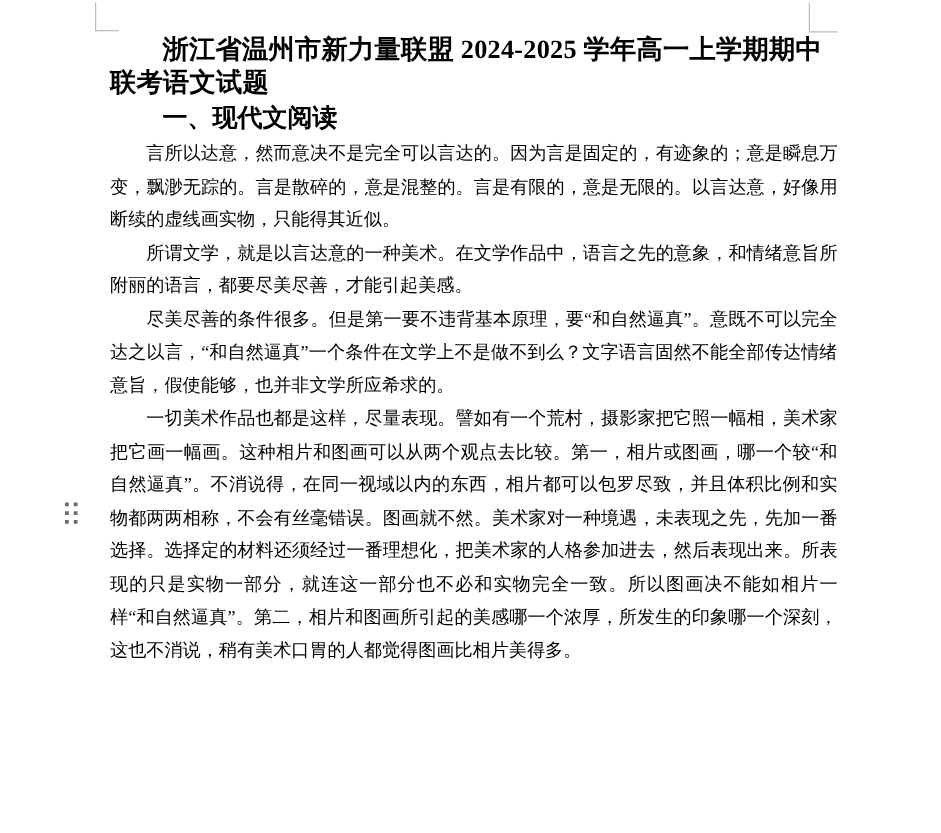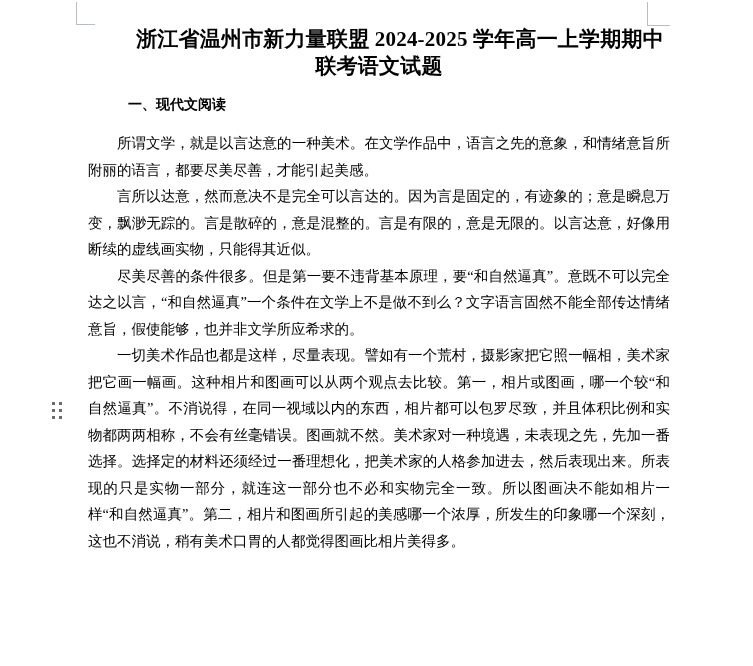--- a/index.html
+++ b/index.html
@@ -15,26 +15,26 @@
     position: absolute;
     left: 88px; top: 26px;
     width: 582px;
   }
   .doc-title {
     margin: 0;
     font-size: 21px;
     line-height: 27px;
     font-weight: bold;
     text-indent: 2em;
-    text-align: center;
+    text-align: left;
     letter-spacing: 0.2px;
   }
   .sec-heading {
-    margin: 12px;
-    font-size: 14px;
+    margin: 2px;
+    font-size: 20px;
     line-height: 26px;
     font-weight: bold;
     text-indent: 2em;
   }
   p.body-par {
     margin: 0;
     font-size: 14.5px;
     line-height: 26.5px;
     text-indent: 2em;
     text-align: justify;
@@ -74,17 +74,17 @@
   <span class="dot"></span>
   <span class="dot"></span>
   <span class="dot"></span>
   <span class="dot"></span>
   <span class="dot"></span>
 </div>
 
 <div class="text-area">
   <h1 class="doc-title">浙江省温州市新力量联盟 2024-2025 学年高一上学期期中联考语文试题</h1>
   <h2 class="sec-heading">一、现代文阅读</h2>
+  <p class="body-par">言所以达意，然而意决不是完全可以言达的。因为言是固定的，有迹象的；意是瞬息万变，飘渺无踪的。言是散碎的，意是混整的。言是有限的，意是无限的。以言达意，好像用断续的虚线画实物，只能得其近似。</p>
   <p class="body-par">所谓文学，就是以言达意的一种美术。在文学作品中，语言之先的意象，和情绪意旨所附丽的语言，都要尽美尽善，才能引起美感。</p>
-  <p class="body-par">言所以达意，然而意决不是完全可以言达的。因为言是固定的，有迹象的；意是瞬息万变，飘渺无踪的。言是散碎的，意是混整的。言是有限的，意是无限的。以言达意，好像用断续的虚线画实物，只能得其近似。</p>
   <p class="body-par">尽美尽善的条件很多。但是第一要不违背基本原理，要“和自然逼真”。意既不可以完全达之以言，“和自然逼真”一个条件在文学上不是做不到么？文字语言固然不能全部传达情绪意旨，假使能够，也并非文学所应希求的。</p>
   <p class="body-par">一切美术作品也都是这样，尽量表现。譬如有一个荒村，摄影家把它照一幅相，美术家把它画一幅画。这种相片和图画可以从两个观点去比较。第一，相片或图画，哪一个较“和自然逼真”。不消说得，在同一视域以内的东西，相片都可以包罗尽致，并且体积比例和实物都两两相称，不会有丝毫错误。图画就不然。美术家对一种境遇，未表现之先，先加一番选择。选择定的材料还须经过一番理想化，把美术家的人格参加进去，然后表现出来。所表现的只是实物一部分，就连这一部分也不必和实物完全一致。所以图画决不能如相片一样“和自然逼真”。第二，相片和图画所引起的美感哪一个浓厚，所发生的印象哪一个深刻，这也不消说，稍有美术口胃的人都觉得图画比相片美得多。</p>
 </div>
 
 </body></html>

